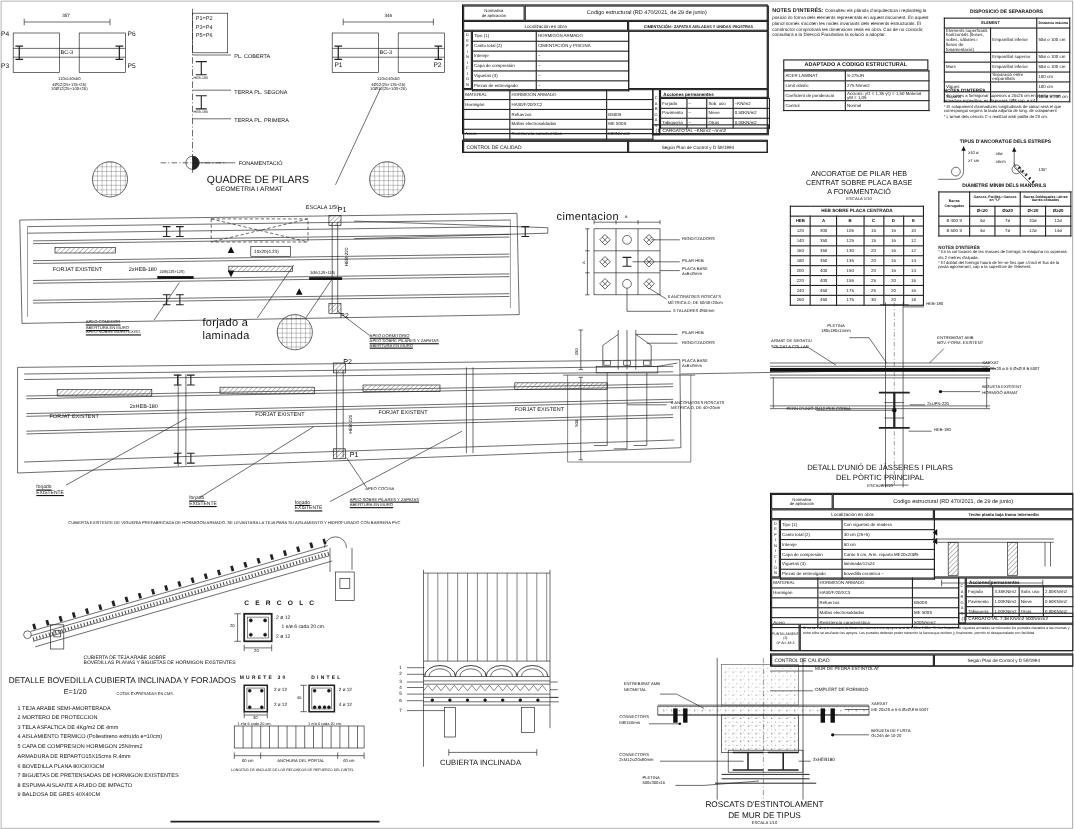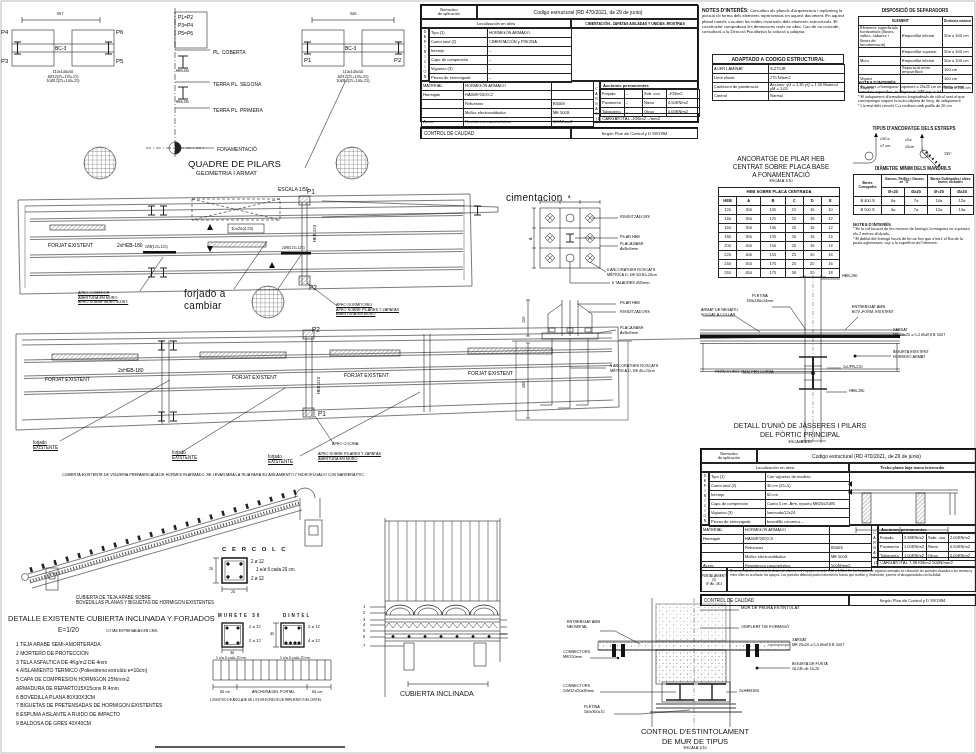--- a/index.html
+++ b/index.html
@@ -588,21 +588,21 @@
 
 <div class="lbl t5" style="left:48px;top:242px">FORJAT EXISTENT</div>
 <div class="lbl t5" style="left:117px;top:242px">2xHEB-180</div>
 <div class="lbl t42" style="left:231px;top:226px">10x20(4.23)</div>
 <div class="lbl t35" style="left:145px;top:245px">2Ø8(125+125)</div>
 <div class="lbl t35" style="left:282px;top:246px">2Ø8(125+125)</div>
 <div class="lbl t65" style="left:307px;top:188px">P1</div>
 <div class="lbl t65" style="left:309px;top:284px">P2</div>
 <div class="lbl t42 rot" style="left:312px;top:242px">HEB-220</div>
 <div class="lbl hand pre" style="left:184px;top:288px">forjado a
-cambiar</div>
+laminada</div>
 <div class="lbl t4 pre und" style="left:78px;top:291px">APEO COMEDOR
 ABERTURA EN MURO
 APEO SOBRE MURO EXIST.</div>
 <div class="lbl t4 pre und" style="left:336px;top:303px">APEO DORMITORIO
 APEO SOBRE PILARES Y ZAPATAS
 ABERTURA EN MURO</div>
 
 <div class="lbl t5" style="left:45px;top:376px">FORJAT EXISTENT</div>
 <div class="lbl t5" style="left:232px;top:374px">FORJAT EXISTENT</div>
 <div class="lbl t5" style="left:344px;top:372px">FORJAT EXISTENT</div>
@@ -891,21 +891,21 @@
 <div class="lbl t45 pre" style="left:76px;top:595px">CUBIERTA DE TEJA ARABE SOBRE
 BOVEDILLAS PLANAS Y BIGUETAS DE HORMIGON EXISTENTES</div>
 
 <div class="lbl t6 b ls" style="left:222px;top:546px">C E R C O L  C</div>
 <div class="lbl t45" style="left:251px;top:559px">2 ø 12</div>
 <div class="lbl t45" style="left:256px;top:567px">1 e/ø 6 cada 20 cm.</div>
 <div class="lbl t45" style="left:251px;top:576px">2 ø 12</div>
 <div class="lbl t4" style="left:231px;top:590px">20</div>
 <div class="lbl t4" style="left:209px;top:567px">20</div>
 
-<div class="lbl t75" style="left:8px;top:614px">DETALLE EXISTENTE CUBIERTA INCLINADA Y FORJADOS</div>
+<div class="lbl t75" style="left:8px;top:614px">DETALLE BOVEDILLA CUBIERTA INCLINADA Y FORJADOS</div>
 <div class="lbl t65" style="left:58px;top:626px">E=1/20</div>
 <div class="lbl t35" style="left:106px;top:629px">COTAS EXPRESADAS EN CMS.</div>
 <div class="lbl t5" style="left:16px;top:640px;line-height:1.75">
       <div>1   TEJA ARABE SEMI-AMORTERADA</div>
       <div>2   MORTERO DE PROTECCION</div>
       <div>3   TELA ASFALTICA DE 4Kg/m2 DE 4mm</div>
       <div>4   AISLAMIENTO TERMICO (Poliestireno extruído e=10cm)</div>
       <div>5   CAPA DE COMPRESION HORMIGON 25N/mm2</div>
       <div>     ARMADURA DE REPARTO15X15cms R.4mm</div>
       <div>6   BOVEDILLA PLANA 80X30X3CM</div>
@@ -946,17 +946,17 @@
 ME 20x20 ø 5-5 ØxØ,8 B 500T</div>
 <div class="lbl t4 pre" style="left:792px;top:662px">BIGUETA DE FUSTA
 GL24h de 10-20</div>
 <div class="lbl t4 pre" style="left:563px;top:650px">CONNECTORS
 M8/150mm</div>
 <div class="lbl t4 pre" style="left:563px;top:684px">CONNECTORS
 2xM12s/20x80mm</div>
 <div class="lbl t42" style="left:739px;top:688px">2xHEB180</div>
 <div class="lbl t4 pre" style="left:584px;top:705px">PLETINA
 500x300x15</div>
-<div class="lbl t75 ctr" style="left:620px;top:727px;width:150px">CONTROL D'ESTINTOLAMENT</div>
+<div class="lbl t75 ctr" style="left:620px;top:727px;width:150px">ROSCATS D'ESTINTOLAMENT</div>
 <div class="lbl t75 ctr" style="left:620px;top:737px;width:150px">DE MUR DE TIPUS</div>
 <div class="lbl t4 ctr" style="left:620px;top:746px;width:150px">ESCALA 1/10</div>
 
 </div>
 
 </body></html>

